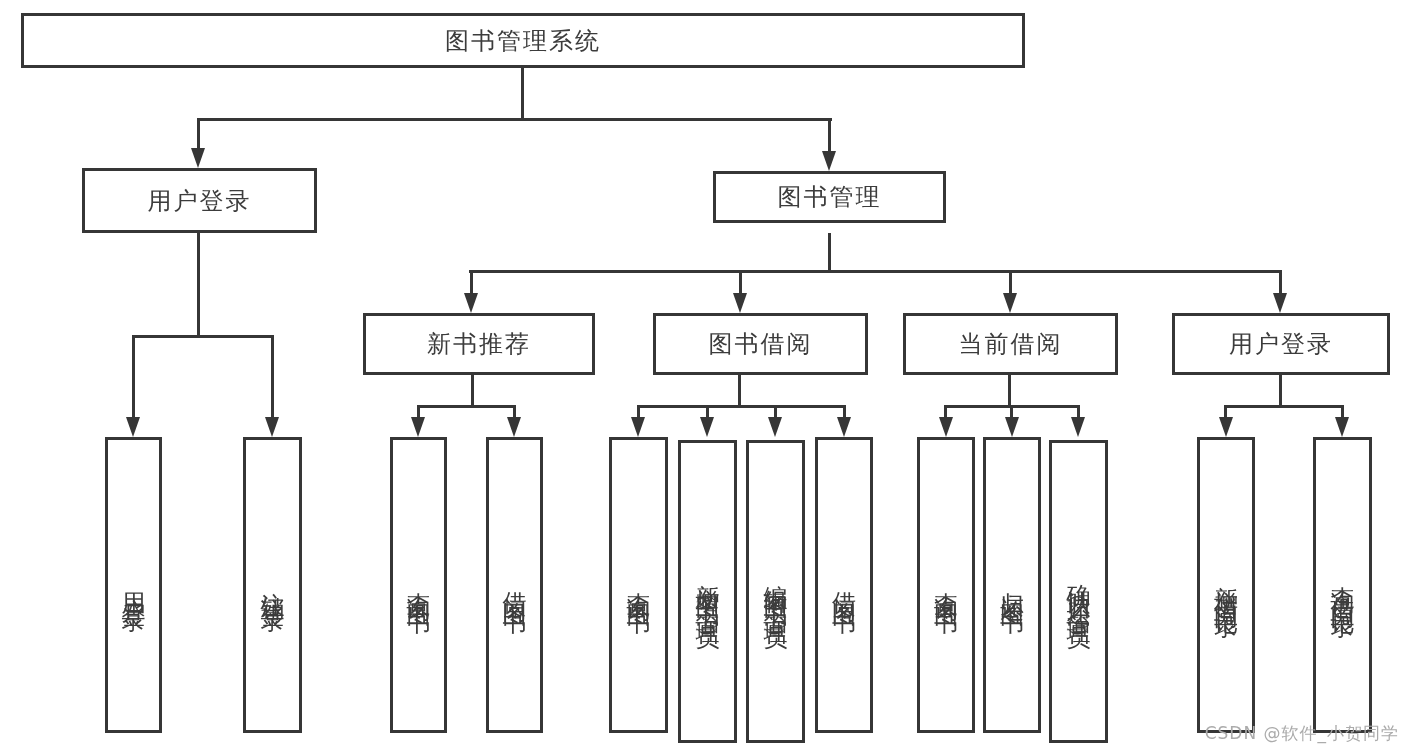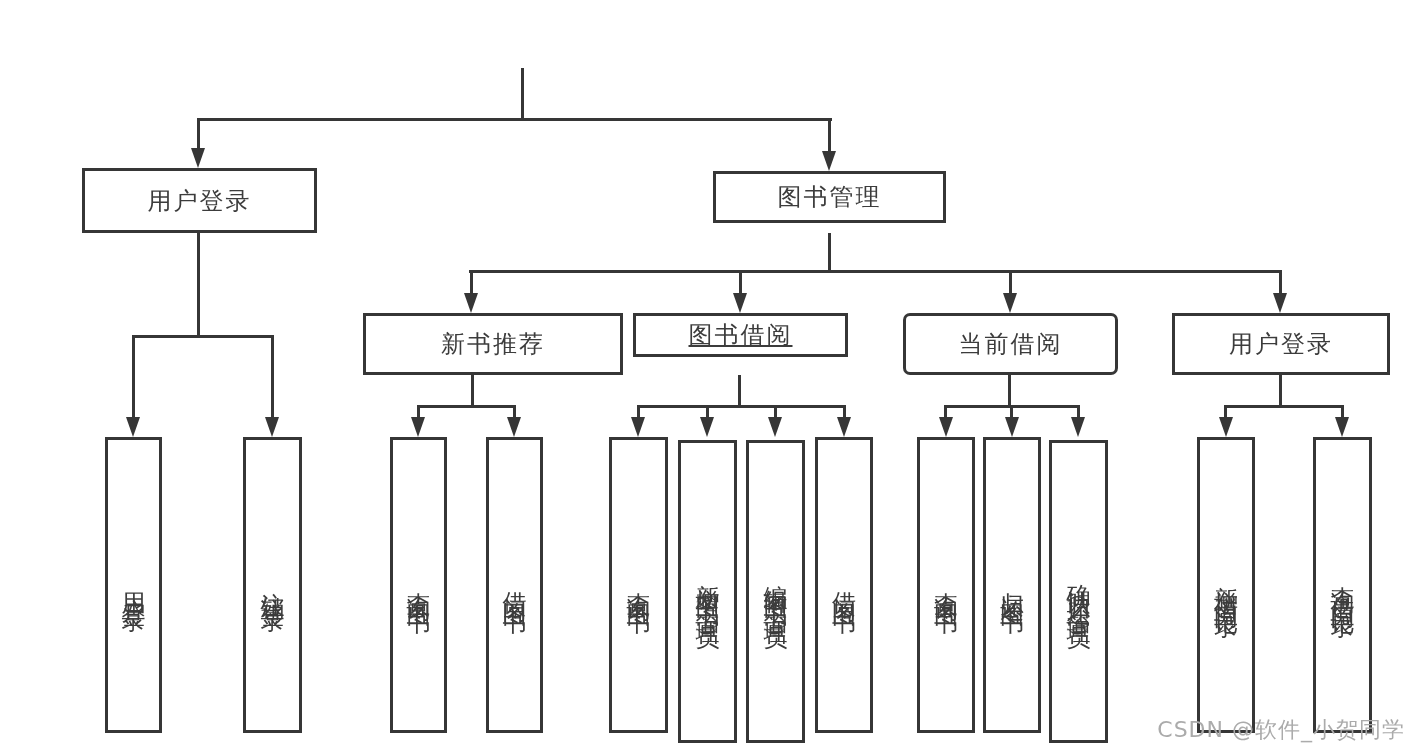--- a/index.html
+++ b/index.html
@@ -45,32 +45,35 @@
   .vl{position:absolute;width:3px;background:var(--line);}
   .hl{position:absolute;height:3px;background:var(--line);}
   .ar{
     position:absolute;width:0;height:0;
     border-left:7px solid transparent;
     border-right:7px solid transparent;
     border-top:20px solid var(--line);
   }
   .watermark{
     position:absolute;
-    right:0;bottom:2px;
+    right:6px;bottom:2px;
     color:var(--watermark);
-    font-size:22px;
+    font-size:17px;
     letter-spacing:1px;
     white-space:nowrap;
   }
 </style>
 </head>
 <body>
 
 <div class="canvas">
 
+  <div class="box" style="left:21px;top:13px;width:1004px;height:55px;">
+    <span>图书管理系统</span>
+  </div>
 
   <div class="vl" style="left:521px;top:68px;height:53px;"></div>
   <div class="hl" style="left:197px;top:118px;width:635px;"></div>
   <div class="vl" style="left:197px;top:118px;height:32px;"></div>
   <div class="ar" style="left:191px;top:148px;"></div>
   <div class="vl" style="left:828px;top:118px;height:35px;"></div>
   <div class="ar" style="left:822px;top:151px;"></div>
 
   <div class="box" style="left:82px;top:168px;width:235px;height:65px;">
     <span>用户登录</span>
@@ -90,27 +93,27 @@
   <div class="hl" style="left:469px;top:270px;width:813px;"></div>
   <div class="vl" style="left:470px;top:270px;height:25px;"></div>
   <div class="ar" style="left:464px;top:293px;"></div>
   <div class="vl" style="left:739px;top:270px;height:25px;"></div>
   <div class="ar" style="left:733px;top:293px;"></div>
   <div class="vl" style="left:1009px;top:270px;height:25px;"></div>
   <div class="ar" style="left:1003px;top:293px;"></div>
   <div class="vl" style="left:1279px;top:270px;height:25px;"></div>
   <div class="ar" style="left:1273px;top:293px;"></div>
 
-  <div class="box" style="left:363px;top:313px;width:260px;height:62px;">
+  <div class="box" style="left:363px;top:313px;width:232px;height:62px;">
     <span>新书推荐</span>
   </div>
-  <div class="box" style="left:633px;top:313px;width:215px;height:44px;text-decoration:underline;">
+  <div class="box" style="left:653px;top:313px;width:215px;height:62px;">
     <span>图书借阅</span>
   </div>
-  <div class="box" style="left:903px;top:313px;width:215px;height:62px;border-radius:7px;">
+  <div class="box" style="left:903px;top:313px;width:215px;height:62px;">
     <span>当前借阅</span>
   </div>
   <div class="box" style="left:1172px;top:313px;width:218px;height:62px;">
     <span>用户登录</span>
   </div>
 
   <div class="vl" style="left:471px;top:375px;height:33px;"></div>
   <div class="hl" style="left:417px;top:405px;width:99px;"></div>
   <div class="vl" style="left:417px;top:405px;height:14px;"></div>
   <div class="ar" style="left:411px;top:417px;"></div>

